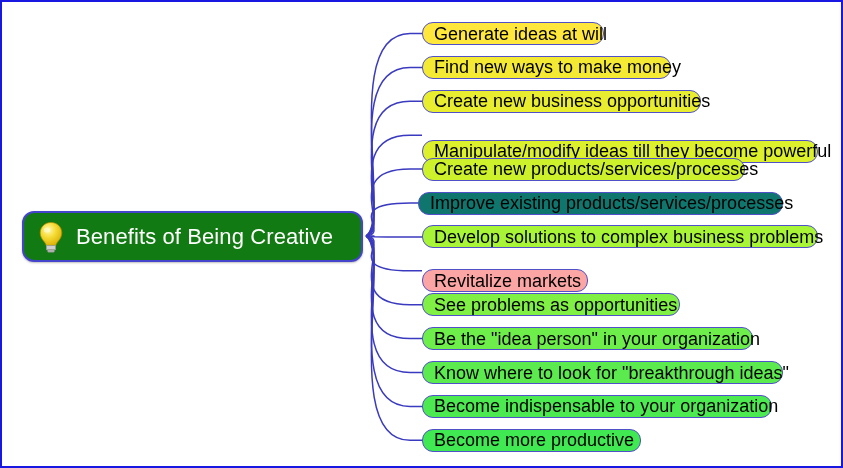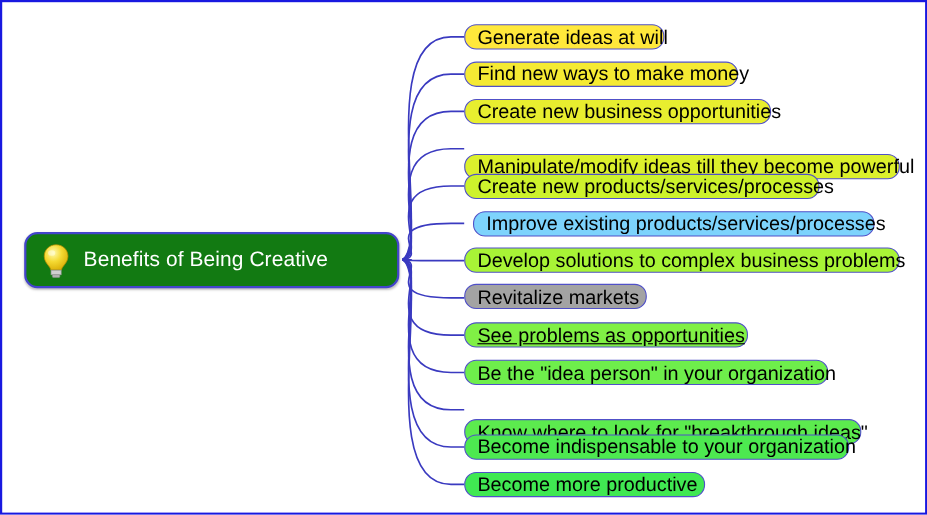--- a/index.html
+++ b/index.html
@@ -43,21 +43,21 @@
     box-shadow: 0 1px 2px rgba(0,0,0,0.25);
   }
   #bulb-icon {
     width: 26px;
     height: 32px;
     flex: 0 0 auto;
     margin-right: 12px;
   }
   #central-label {
     color: #ffffff;
-    font-size: 19px;
+    font-size: 22px;
     letter-spacing: 0.1px;
     white-space: nowrap;
   }
   .branch-node {
     position: absolute;
     height: 23px;
     box-sizing: border-box;
     border: 1.6px solid #5050c8;
     border-radius: 11px;
     display: flex;
@@ -115,36 +115,36 @@
     </div>
     <div class="branch-node" style="left: 420px; top: 87.8px; width: 279px; background: rgb(232, 238, 47); text-align: center;">
       <span>Create new business opportunities</span>
     </div>
     <div class="branch-node" style="left: 420px; top: 121.7px; width: 396px; background: rgb(220, 240, 44); margin-top: 16px;">
       <span>Manipulate/modify ideas till they become powerful</span>
     </div>
     <div class="branch-node" style="left: 420px; top: 155.6px; width: 323px; background: rgb(205, 242, 44); align-items: center;">
       <span>Create new products/services/processes</span>
     </div>
-    <div class="branch-node" style="left: 428px; top: 189.5px; width: 365px; background: #7dd3fc;">
+    <div class="branch-node" style="left: 416px; top: 189.5px; width: 365px; background: #0f766e;">
       <span>Improve existing products/services/processes</span>
     </div>
     <div class="branch-node" style="left: 420px; top: 223.4px; width: 396px; background: rgb(168, 244, 54);">
       <span>Develop solutions to complex business problems</span>
     </div>
-    <div class="branch-node" style="left: 420px; top: 256px; width: 166px; background: #a3a3a3;">
+    <div class="branch-node" style="left: 420px; top: 267px; width: 166px; background: #fca5a5;">
       <span>Revitalize markets</span>
     </div>
-    <div class="branch-node" style="left: 420px; top: 291.2px; width: 258px; background: rgb(128, 240, 69); text-decoration: underline;">
+    <div class="branch-node" style="left: 420px; top: 291.2px; width: 258px; background: rgb(128, 240, 69);">
       <span>See problems as opportunities</span>
     </div>
     <div class="branch-node" style="left: 420px; top: 325.1px; width: 331px; background: rgb(110, 238, 75);">
       <span>Be the "idea person" in your organization</span>
     </div>
-    <div class="branch-node" style="left: 420px; top: 379px; width: 361px; background: rgb(92, 235, 78);">
+    <div class="branch-node" style="left: 420px; top: 359px; width: 361px; background: rgb(92, 235, 78);">
       <span>Know where to look for "breakthrough ideas"</span>
     </div>
     <div class="branch-node" style="left: 420px; top: 392.9px; width: 350px; background: rgb(77, 233, 80);">
       <span>Become indispensable to your organization</span>
     </div>
     <div class="branch-node" style="left: 420px; top: 426.8px; width: 219px; background: rgb(64, 232, 82);">
       <span>Become more productive</span>
     </div>
   </div>
 

